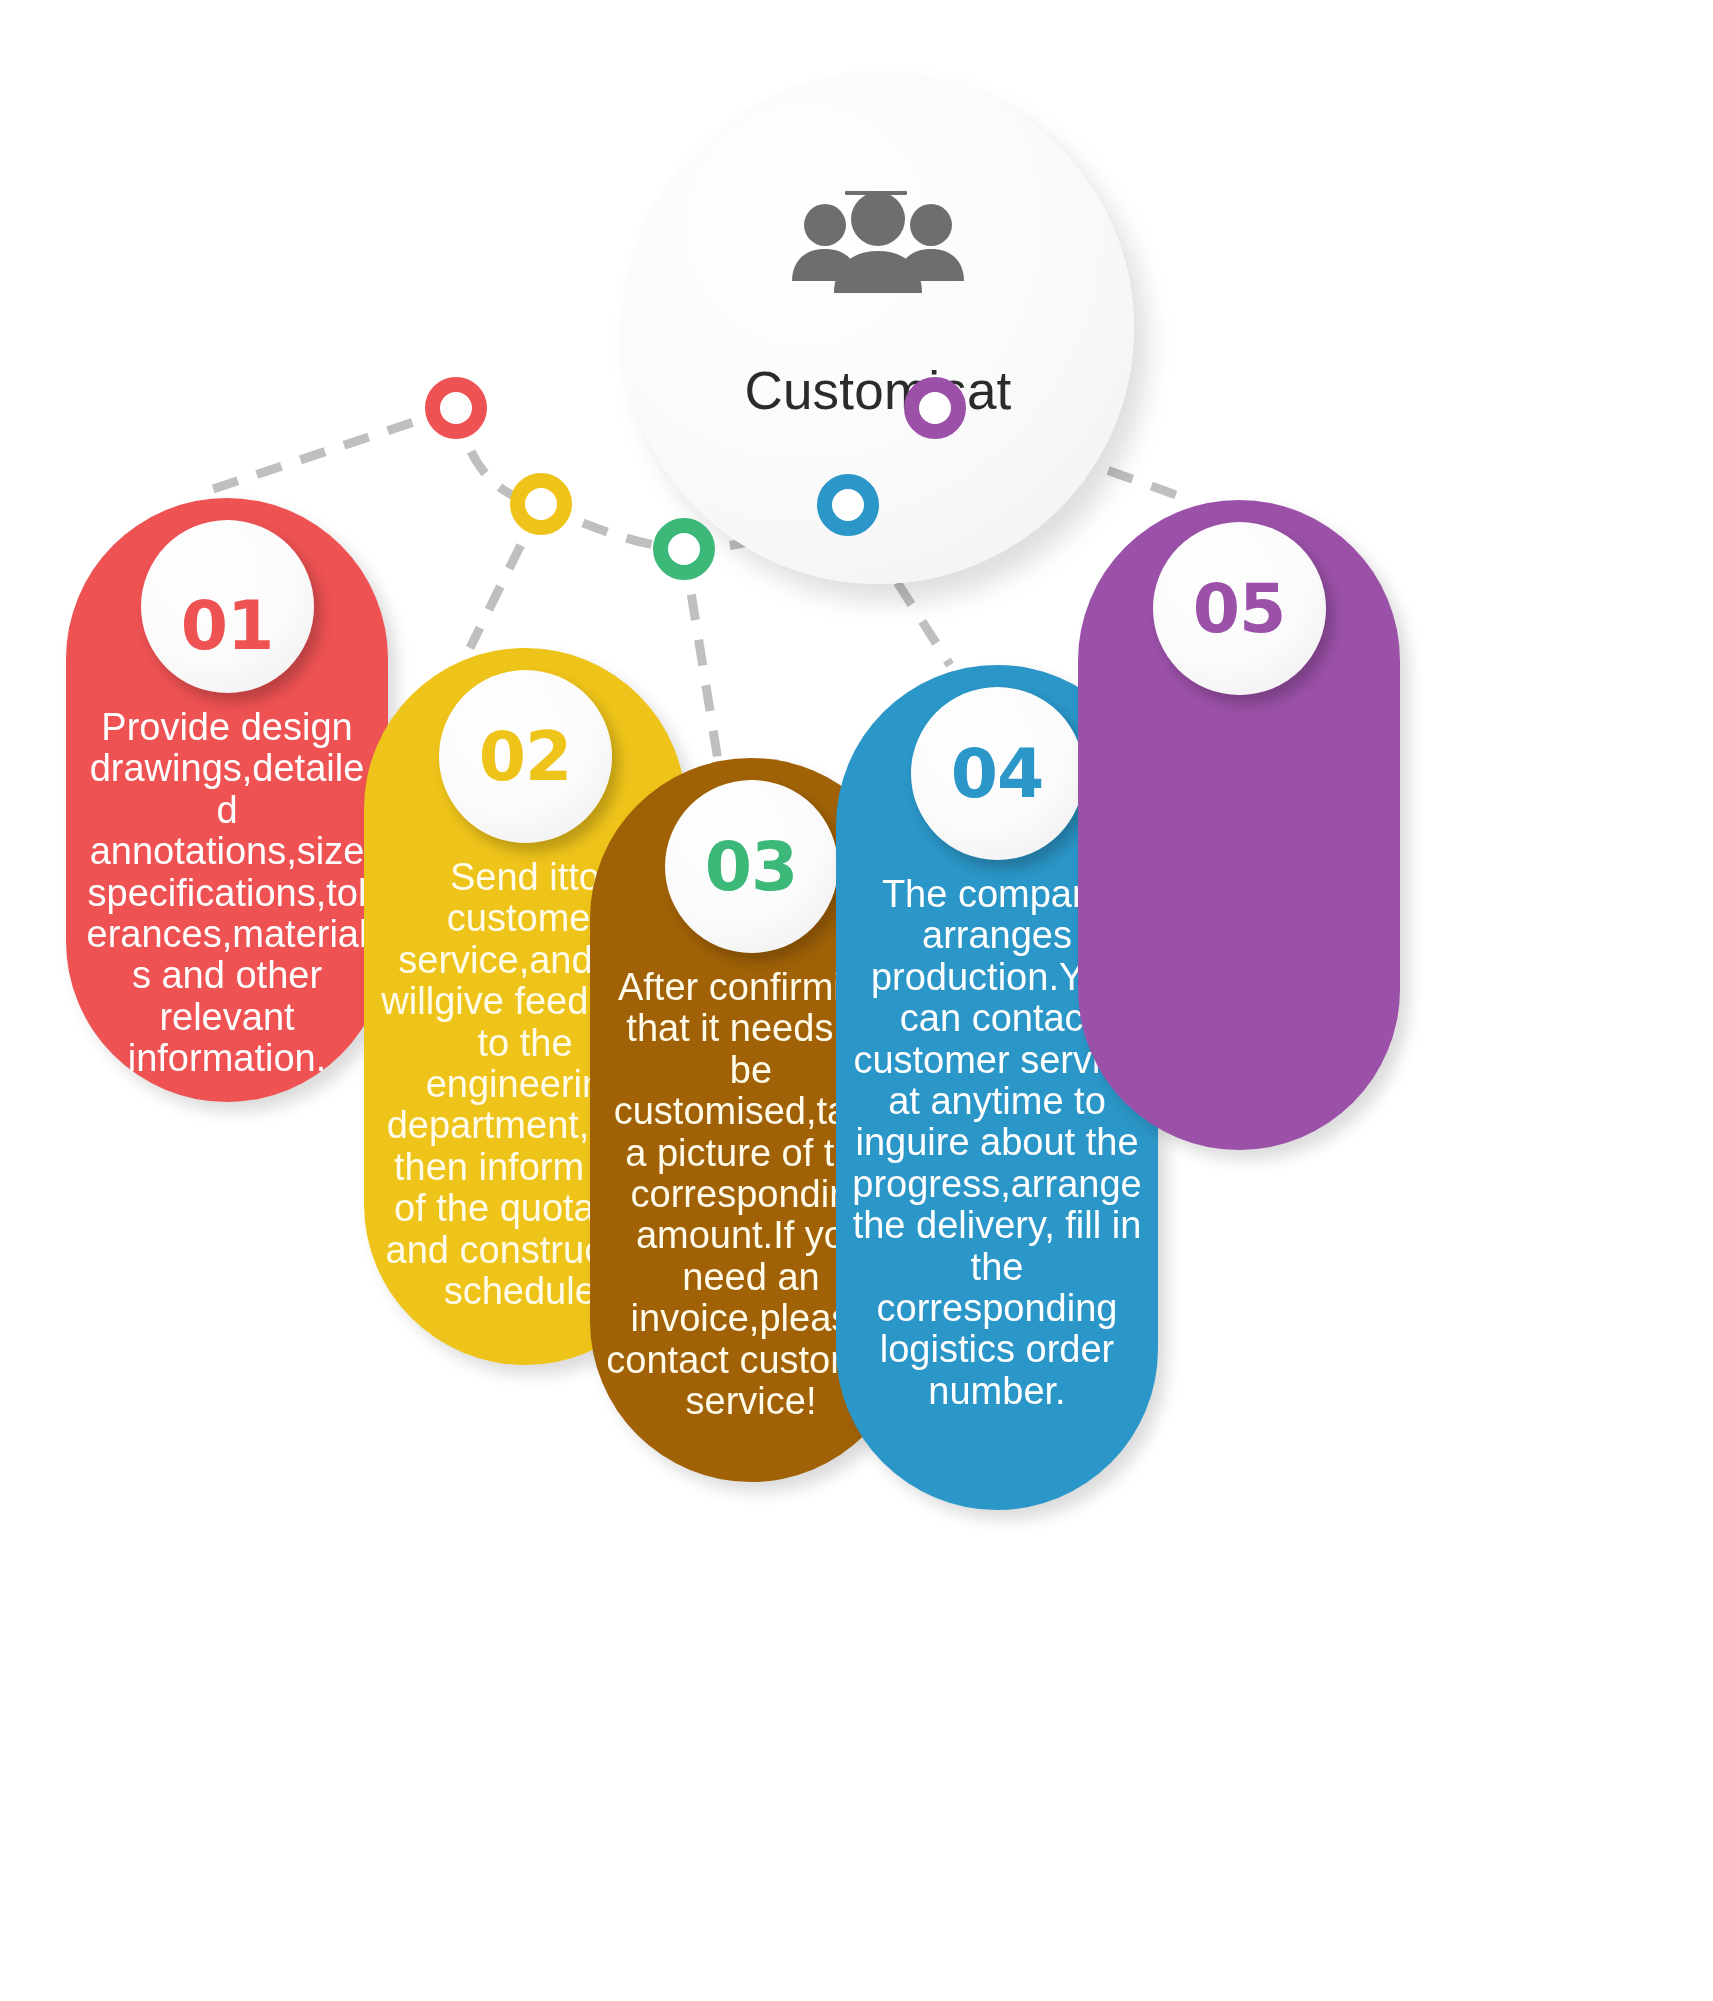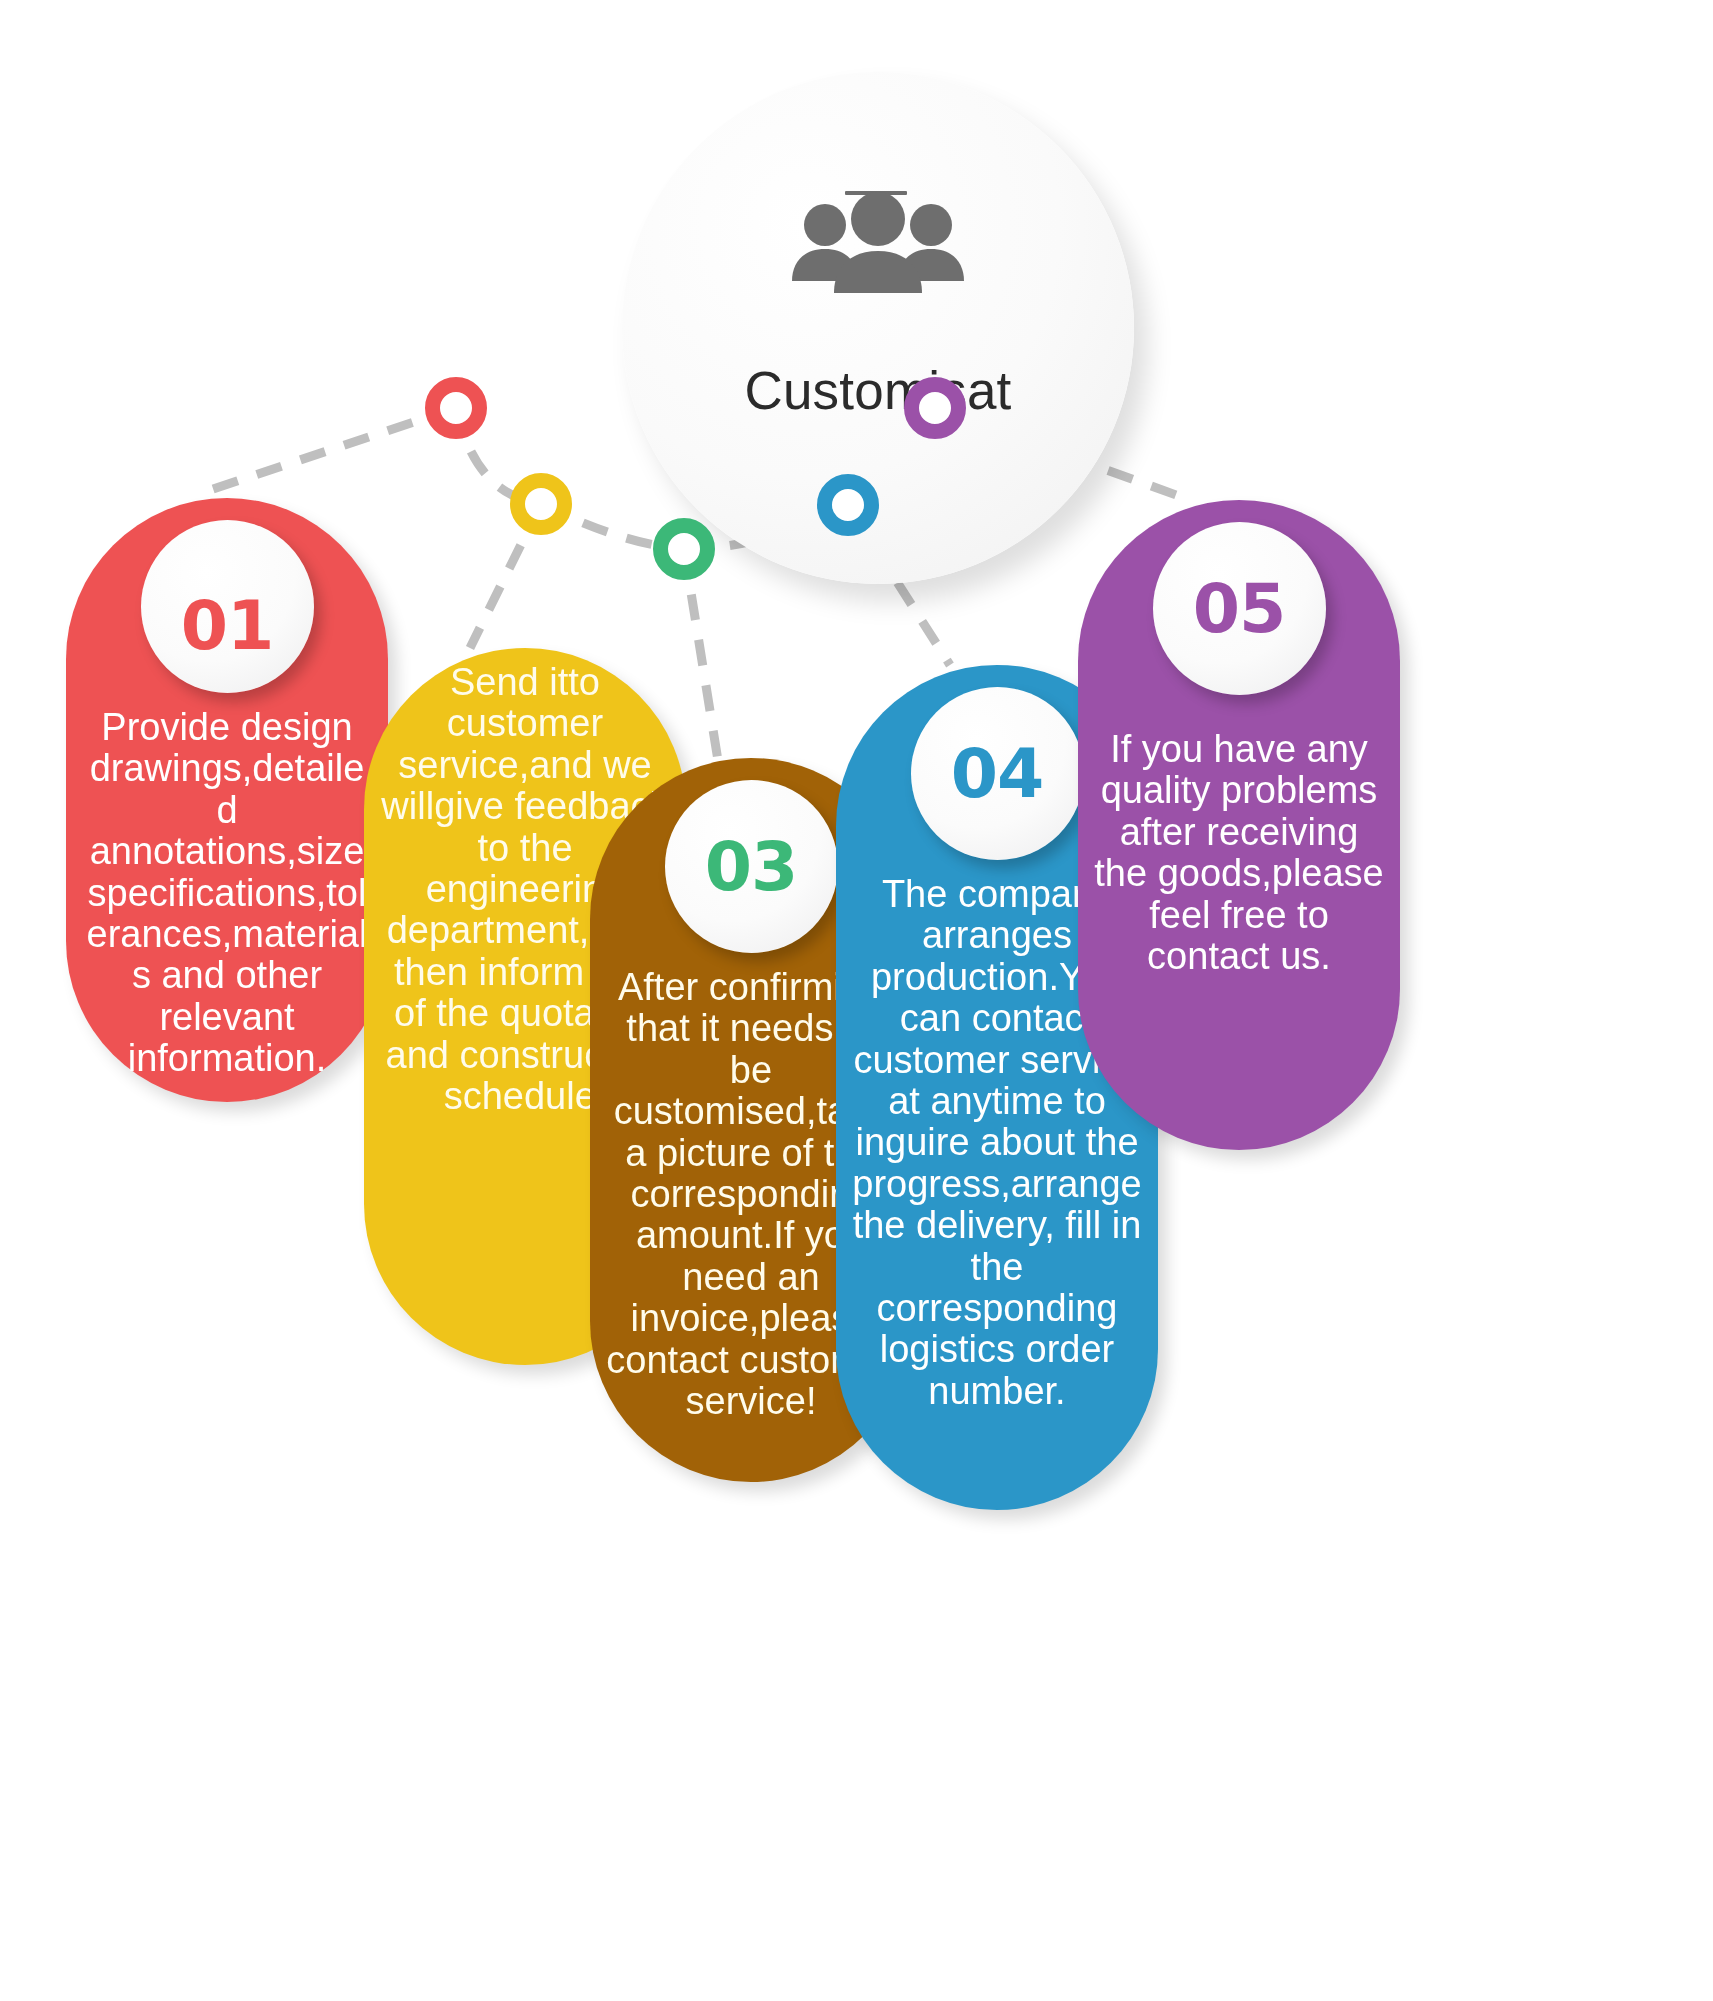--- a/index.html
+++ b/index.html
@@ -164,20 +164,23 @@
   <div class="node" style="left:904px; top:377px; width:62px; height:62px; border:15px solid #9B51A8;"></div>
 
   <div class="card" id="card-1">
     <div class="card-badge">
       <span class="card-number">01</span>
     </div>
     <div class="card-text">Provide design drawings,detailed annotations,size specifications,tolerances,materials and other relevant information.</div>
   </div>
 
   <div class="card" id="card-2">
+    <div class="card-badge">
+      <span class="card-number">02</span>
+    </div>
     <div class="card-text">Send itto customer service,and we willgive feedback to the engineering department, and then inform you of the quotation and construction schedule.</div>
   </div>
 
   <div class="card" id="card-3">
     <div class="card-badge">
       <span class="card-number">03</span>
     </div>
     <div class="card-text">After confirming that it needs to be customised,take a picture of the corresponding amount.If you need an invoice,please contact customer service!</div>
   </div>
 
@@ -185,16 +188,15 @@
     <div class="card-badge">
       <span class="card-number">04</span>
     </div>
     <div class="card-text">The company arranges production.You can contact customer service at anytime to inguire about the progress,arrange the delivery, fill in the corresponding logistics order number.</div>
   </div>
 
   <div class="card" id="card-5">
     <div class="card-badge">
       <span class="card-number">05</span>
     </div>
-    <div class="card-text">If you have any quality problems after receiving the goods,please feel free to contact us.</div>
   </div>
 
 </div>
 
 </body></html>

